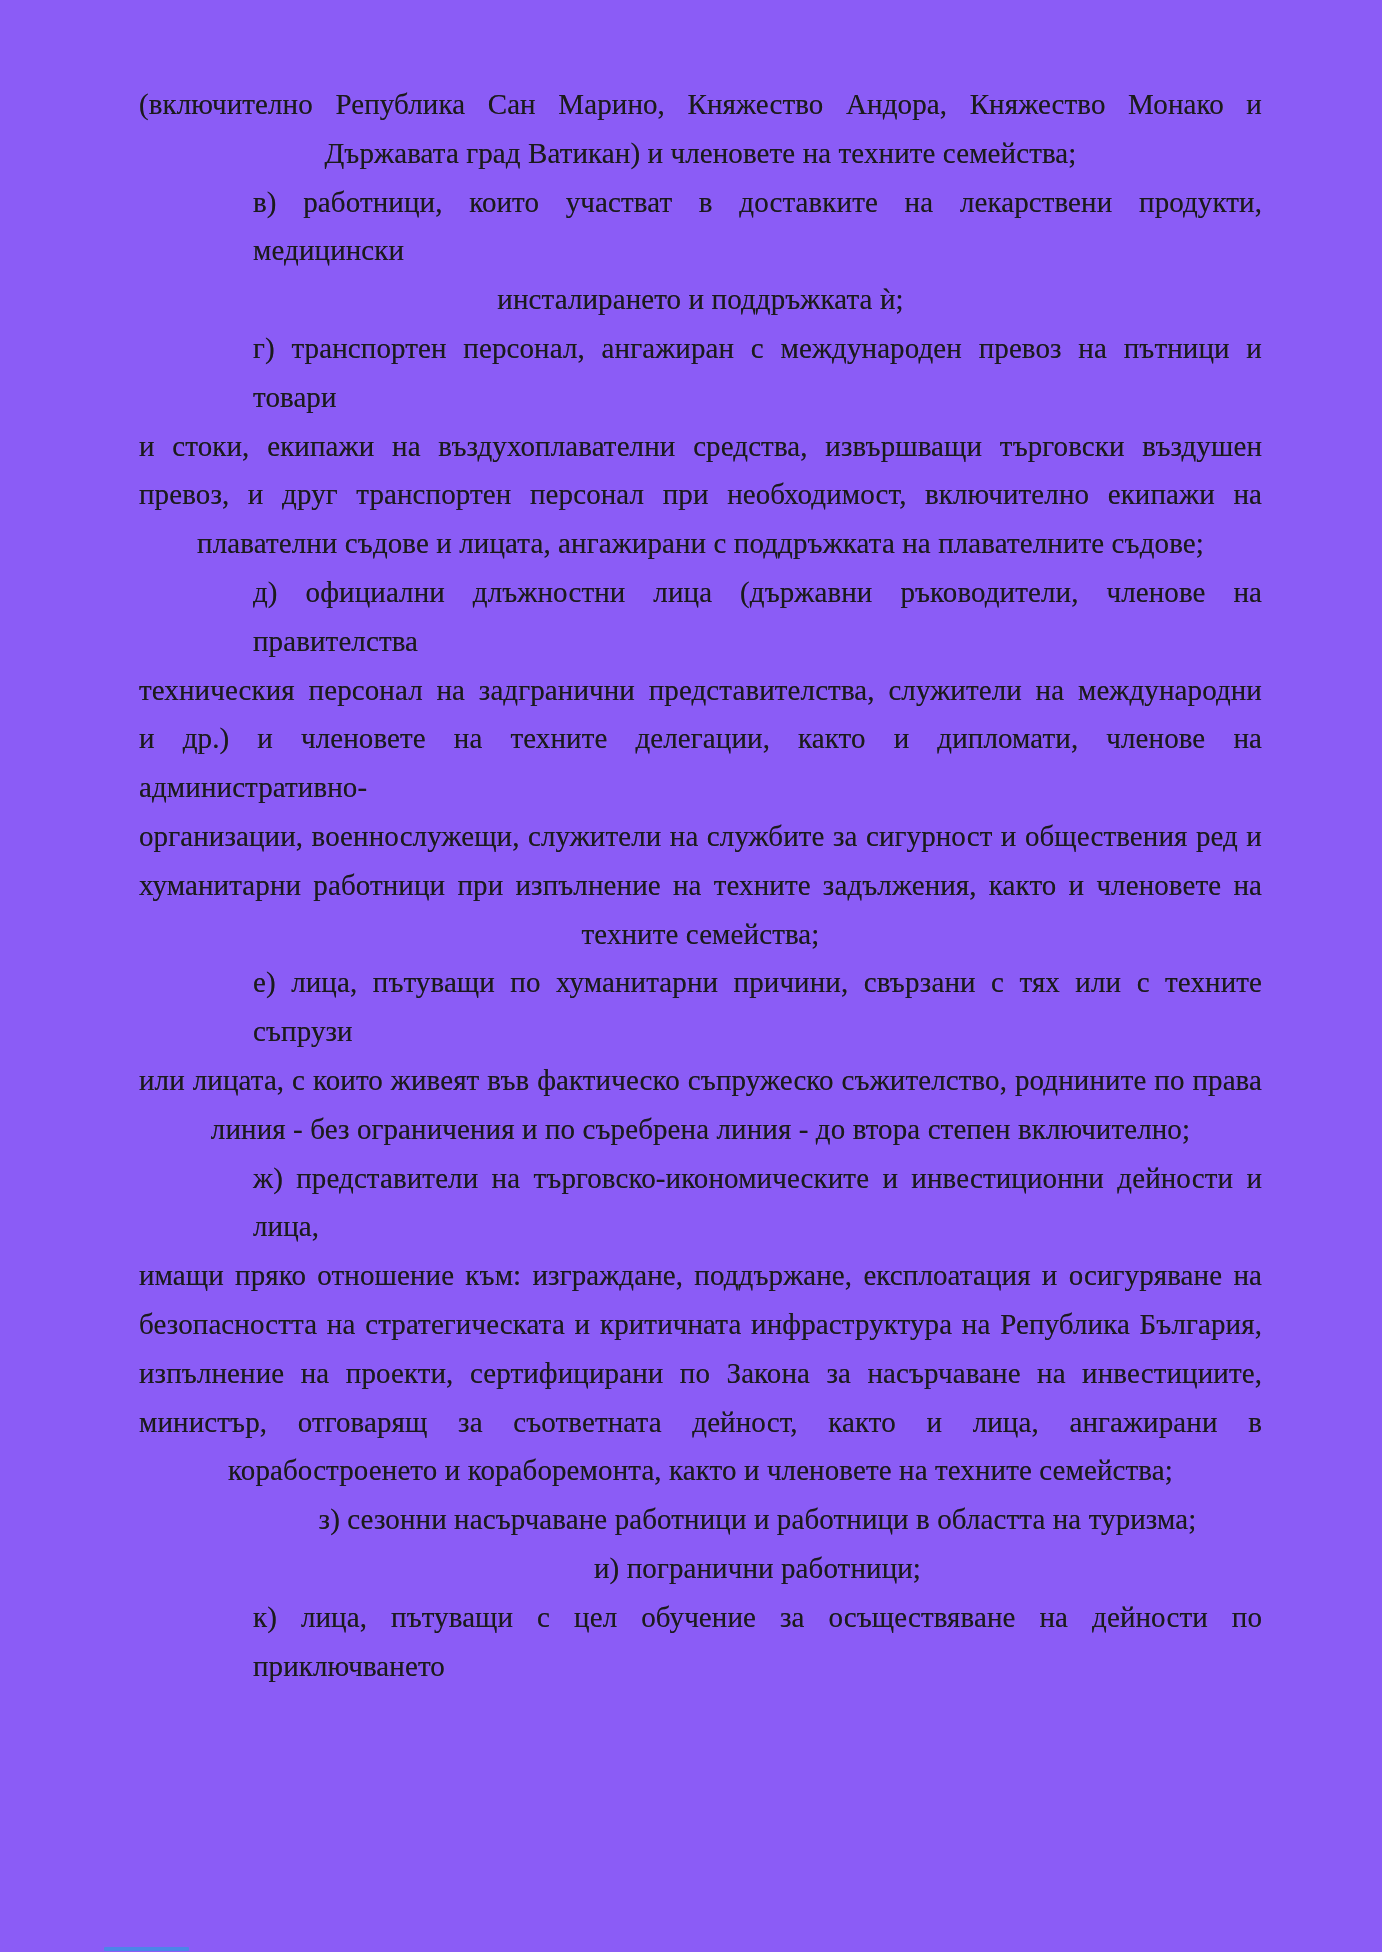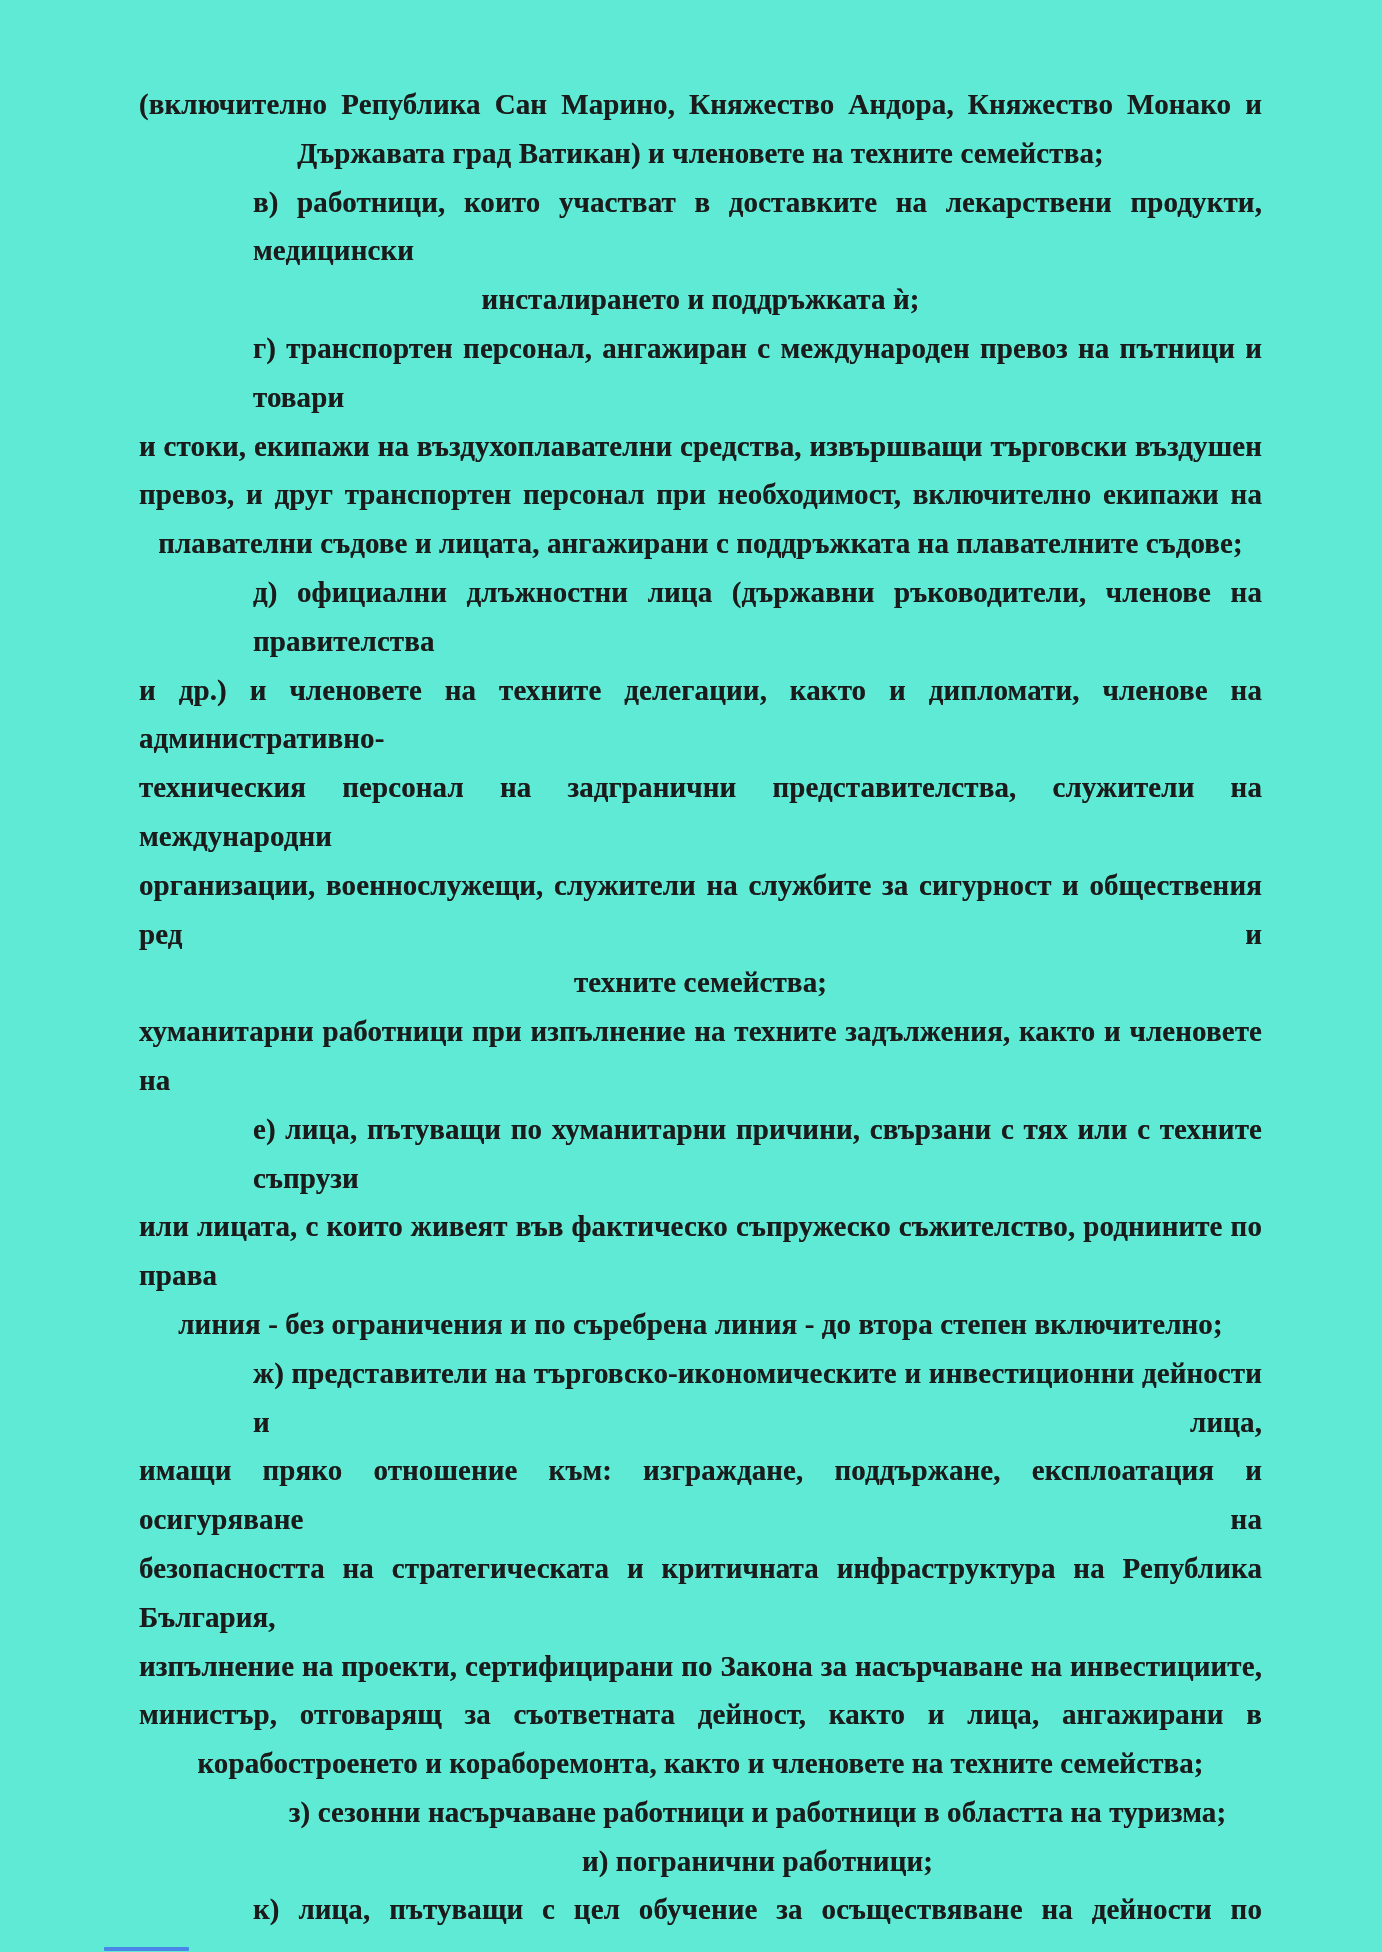--- a/index.html
+++ b/index.html
@@ -47,43 +47,43 @@
     left: 104px;
     bottom: 1px;
     width: 85px;
     height: 4px;
     border-radius: 1px;
   }
 </style>
 </head>
 <body>
 
-<div class="page" style="background: #5eead4; font-weight: bold;">
+<div class="page" style="background: #8b5cf6;">
   <div class="doc-text" style="color: rgb(27, 27, 27);">
       <div class="para">
         <div class="line just">(включително  Република  Сан  Марино,  Княжество  Андора,  Княжество  Монако  и</div>
         <div class="line">Държавата град Ватикан) и членовете на техните семейства;</div>
       </div>
       <div class="para">
         <div class="line just ind">в) работници, които участват в доставките на лекарствени продукти, медицински</div>
         <div class="line">инсталирането и поддръжката ѝ;</div>
       </div>
       <div class="para">
         <div class="line just ind">г) транспортен персонал, ангажиран с международен превоз на пътници и товари</div>
         <div class="line just">и  стоки,  екипажи  на  въздухоплавателни  средства,  извършващи  търговски  въздушен</div>
         <div class="line just">превоз,  и  друг  транспортен  персонал  при  необходимост,  включително  екипажи  на</div>
         <div class="line">плавателни съдове и лицата, ангажирани с поддръжката на плавателните съдове;</div>
       </div>
       <div class="para">
         <div class="line just ind">д) официални длъжностни лица (държавни ръководители, членове на правителства</div>
+        <div class="line just">техническия  персонал  на  задгранични  представителства,  служители  на  международни</div>
         <div class="line just">и др.) и членовете на техните делегации, както и дипломати, членове на административно-</div>
-        <div class="line just">техническия  персонал  на  задгранични  представителства,  служители  на  международни</div>
         <div class="line just">организации, военнослужещи, служители на службите за сигурност и обществения ред и</div>
+        <div class="line just">хуманитарни  работници  при  изпълнение  на  техните  задължения,  както  и  членовете  на</div>
         <div class="line">техните семейства;</div>
-        <div class="line just">хуманитарни  работници  при  изпълнение  на  техните  задължения,  както  и  членовете  на</div>
       </div>
       <div class="para">
         <div class="line just ind">е) лица, пътуващи по хуманитарни причини, свързани с тях или с техните съпрузи</div>
         <div class="line just">или лицата, с които живеят във фактическо съпружеско съжителство, роднините по права</div>
         <div class="line">линия - без ограничения и по съребрена линия - до втора степен включително;</div>
       </div>
       <div class="para">
         <div class="line just ind">ж) представители на търговско-икономическите и инвестиционни дейности и лица,</div>
         <div class="line just">имащи  пряко  отношение  към:  изграждане,  поддържане,  експлоатация  и  осигуряване  на</div>
         <div class="line just">безопасността на стратегическата и критичната инфраструктура на Република България,</div>

